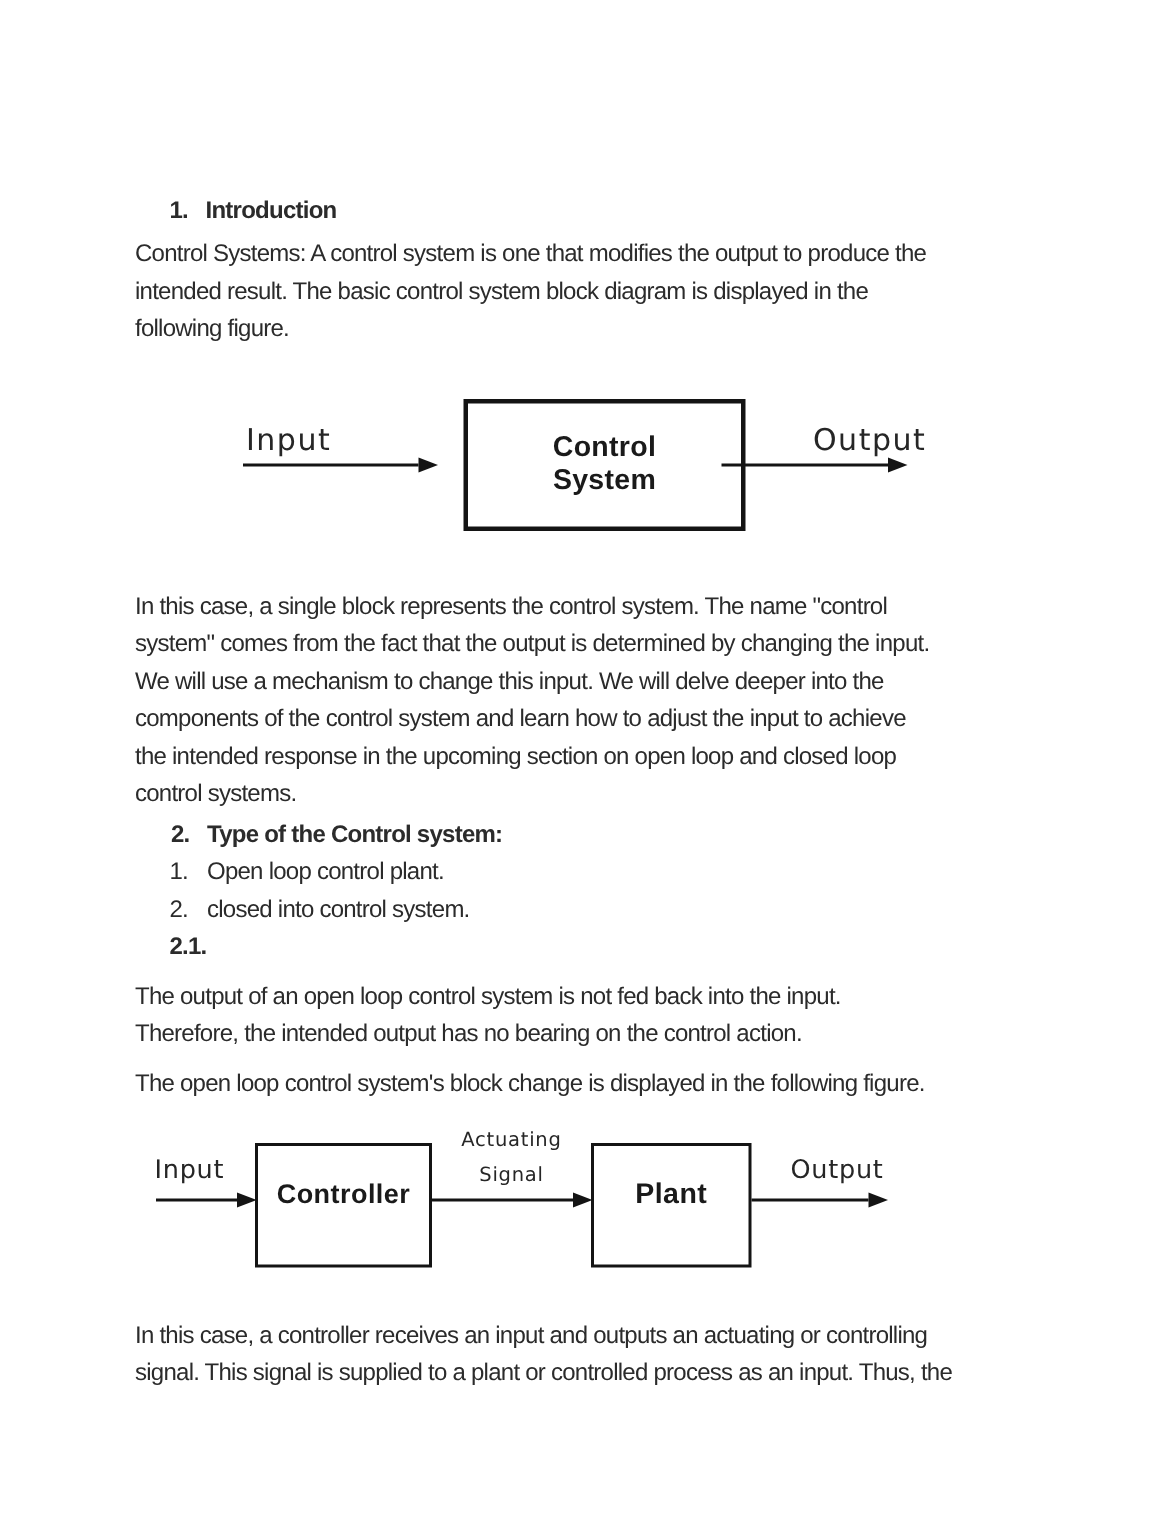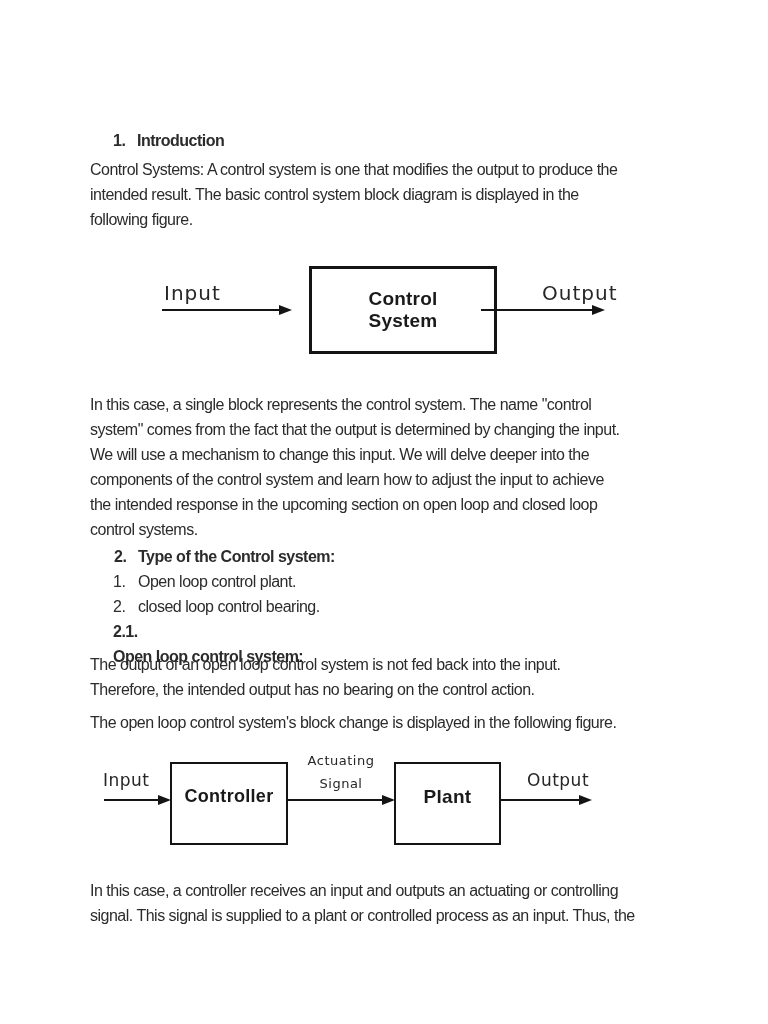--- a/index.html
+++ b/index.html
@@ -68,26 +68,25 @@
     <span class="num" style="width:24px;">2.</span>
     <span>Type of the Control system:</span>
   </div>
 
   <div class="nrow" style="left:113px;top:569px;">
     <span class="num" style="width:25px;">1.</span>
     <span>Open loop control plant.</span>
   </div>
   <div class="nrow" style="left:113px;top:594px;">
     <span class="num" style="width:25px;">2.</span>
-    <span>closed loop control bearing.</span>
+    <span>closed into control system.</span>
   </div>
 
-  <div class="nrow b" style="left:113px;top:619px;flex-direction:column;">
+  <div class="nrow b" style="left:113px;top:619px;">
     <span class="num" style="width:47px;">2.1.</span>
-    <span>Open loop control system:</span>
   </div>
 
   <div class="txt" style="left:90px;top:652px;">The output of an open loop control system is not fed back into the input.
 Therefore, the intended output has no bearing on the control action.</div>
 
   <div class="txt" style="left:90px;top:710px;">The open loop control system's block change is displayed in the following figure.</div>
 
   <div>
     <span class="dlabel lab2" style="left:103px;top:772px;">Input</span>
     <div class="aline" style="left:104px;top:799px;width:54px;"></div>

